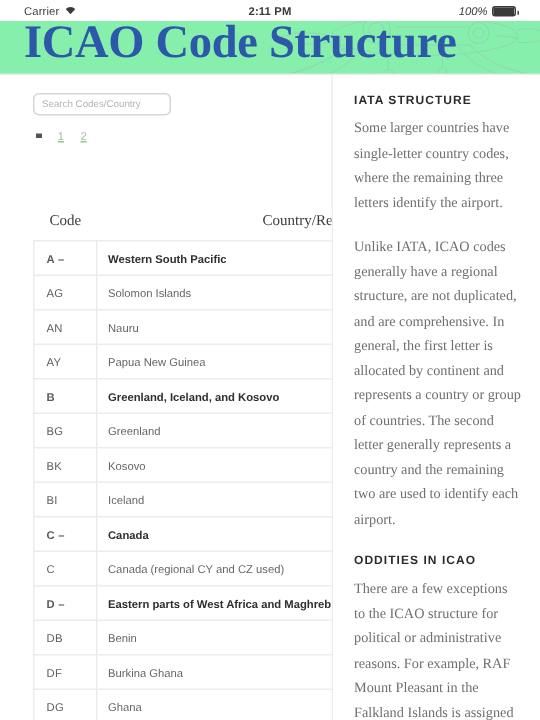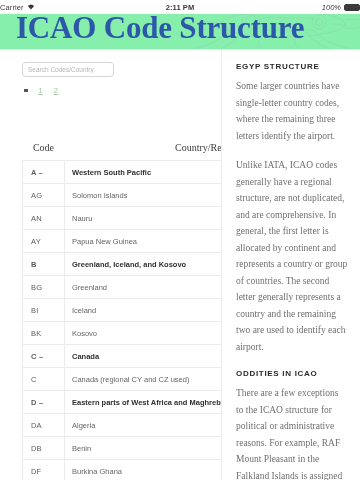--- a/index.html
+++ b/index.html
@@ -16,21 +16,21 @@
   }
 
   
   .statusbar {
     position: relative;
     height: 14px;
     display: flex;
     align-items: center;
     font-size: 7.5px;
     color: #3a3a3a;
-    padding: 0 0;
+    padding: 0 16px;
     box-sizing: border-box;
     z-index: 5;
   }
   .sb-left {
     display: flex;
     align-items: center;
     gap: 3px;
     white-space: nowrap;
   }
   .sb-carrier { font-size: 7.5px; letter-spacing: .1px; }
@@ -287,62 +287,58 @@
           </tr>
           <tr class="group">
             <td class="c-code">B</td>
             <td class="c-country">Greenland, Iceland, and Kosovo</td>
           </tr>
           <tr class="">
             <td class="c-code">BG</td>
             <td class="c-country">Greenland</td>
           </tr>
           <tr class="">
+            <td class="c-code">BK</td>
+            <td class="c-country">Kosovo</td>
+          </tr>
+          <tr class="">
             <td class="c-code">BI</td>
             <td class="c-country">Iceland</td>
-          </tr>
-          <tr class="">
-            <td class="c-code">BK</td>
-            <td class="c-country">Kosovo</td>
           </tr>
           <tr class="group">
             <td class="c-code">C –</td>
             <td class="c-country">Canada</td>
           </tr>
           <tr class="">
             <td class="c-code">C</td>
             <td class="c-country">Canada (regional CY and CZ used)</td>
           </tr>
           <tr class="group">
             <td class="c-code">D –</td>
             <td class="c-country">Eastern parts of West Africa and Maghreb</td>
           </tr>
           <tr class="">
-            <td class="c-code">DA</td>
-            <td class="c-country">Algeria</td>
-          </tr>
-          <tr class="">
             <td class="c-code">DB</td>
             <td class="c-country">Benin</td>
           </tr>
           <tr class="">
             <td class="c-code">DF</td>
             <td class="c-country">Burkina Ghana</td>
           </tr>
           <tr class="">
             <td class="c-code">DG</td>
             <td class="c-country">Ghana</td>
           </tr>
         </tbody>
     </table>
   </div>
 
   <div class="right-col">
     <div id="article-root">
-        <div class="art-heading">EGYP STRUCTURE</div>
+        <div class="art-heading">IATA STRUCTURE</div>
         <p class="art-para">Some larger countries have single-letter country codes, where the remaining three letters identify the airport.</p>
         <p class="art-para">Unlike IATA, ICAO codes generally have a regional structure, are not duplicated, and are comprehensive. In general, the first letter is allocated by continent and represents a country or group of countries. The second letter generally represents a country and the remaining two are used to identify each airport.</p>
         <div class="art-heading spaced">ODDITIES IN ICAO</div>
         <p class="art-para">There are a few exceptions to the ICAO structure for political or administrative reasons. For example, RAF Mount Pleasant in the Falkland Islands is assigned ICAO code EGYP</p>
       </div>
   </div>
 </div>
 
 <style>
   .art-heading {

